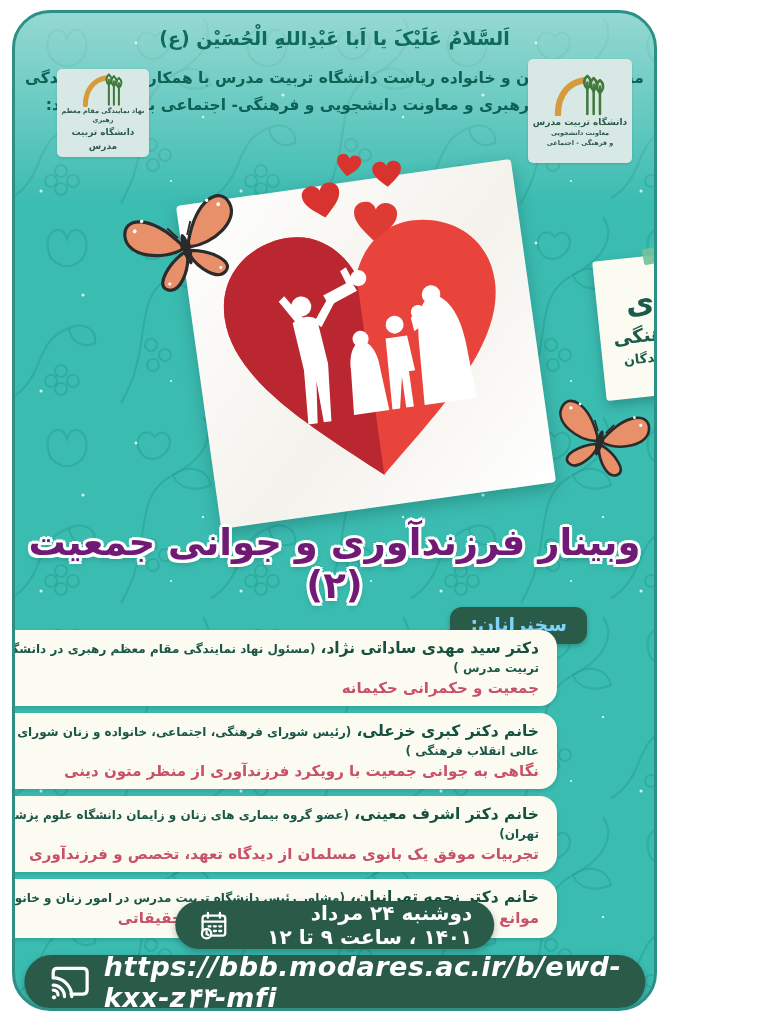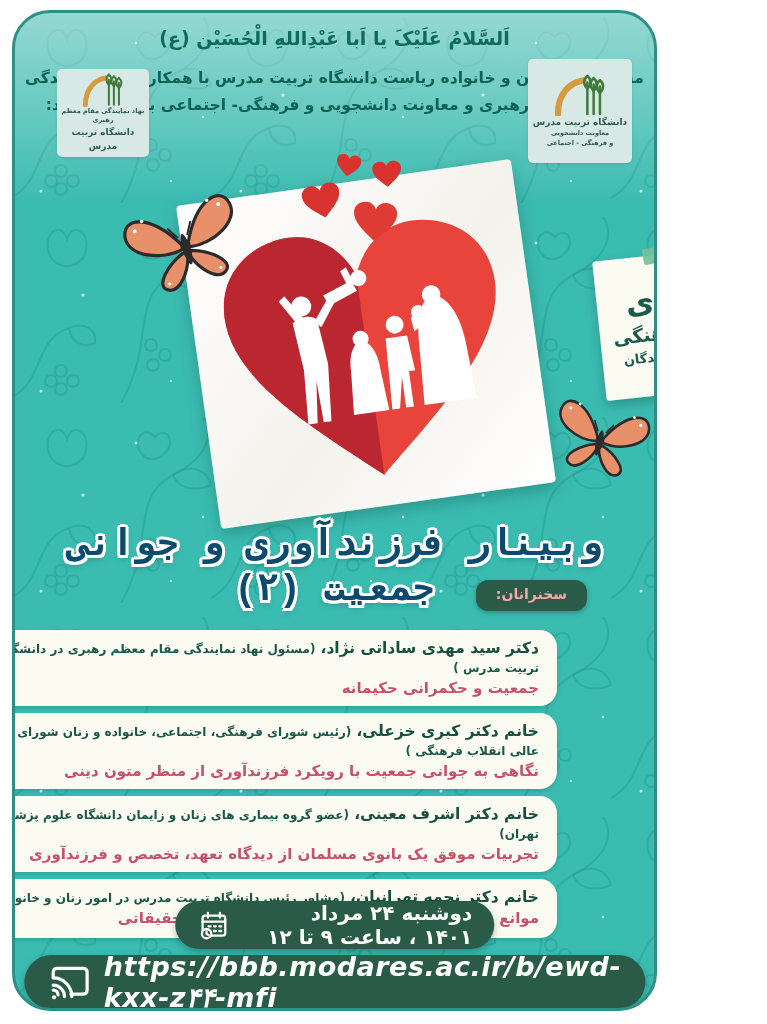--- a/index.html
+++ b/index.html
@@ -53,30 +53,29 @@
   .note-tape {
     position:absolute; top:-9px; left:50%; transform:translateX(-50%) rotate(-4deg);
     width:58px; height:16px; background:#74c09b; opacity:0.92; border-radius:2px;
   }
   .note-l1 { font-size:31px; font-weight:bold; line-height:1.15; }
   .note-l2 { font-size:19px; font-weight:bold; line-height:1.5; }
   .note-l3 { font-size:13px; font-weight:bold; line-height:1.5; }
 
   .main-title {
     position:absolute; top:508px; left:0; width:100%; text-align:center;
-    font-size:37px; font-weight:bold; color:#0c4a6e;
+    font-size:37px; font-weight:bold; color:#701a75;
     text-shadow:
       3px 0 0 #fff, -3px 0 0 #fff, 0 3px 0 #fff, 0 -3px 0 #fff,
       2.5px 2.5px 0 #fff, -2.5px -2.5px 0 #fff, 2.5px -2.5px 0 #fff, -2.5px 2.5px 0 #fff,
       0 4px 6px rgba(0,60,54,0.35);
-    font-family: Liberation Mono, monospace;
   }
   .speakers-badge {
-    position:absolute; top:567px; right:67px;
-    background:#2a5b49; color:#fca5a5; font-size:14px; font-weight:bold;
+    position:absolute; top:594px; right:67px;
+    background:#2a5b49; color:#7dd3fc; font-size:19px; font-weight:bold;
     padding:6px 20px 9px 20px; border-radius:12px;
     box-shadow:0 2px 5px rgba(0,40,36,0.3);
   }
   .speaker-list { position:absolute; top:617px; right:97px; width:572px; }
   .speaker-card {
     background:#fbfbf1; border-radius:17px; padding:8px 18px 9px 1px;
     margin-bottom:7px; box-shadow:0 2px 4px rgba(0,40,36,0.18); min-height:59px;
   }
   .speaker-name { color:#17503f; font-size:15.5px; font-weight:bold; }
   .speaker-role { color:#1a5748; font-size:12px; font-weight:600; }

